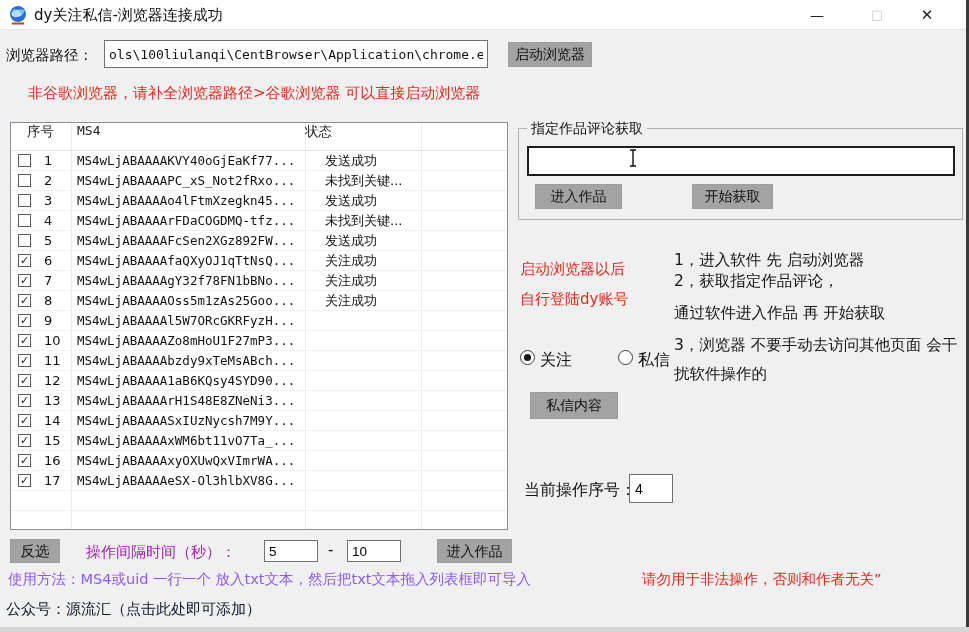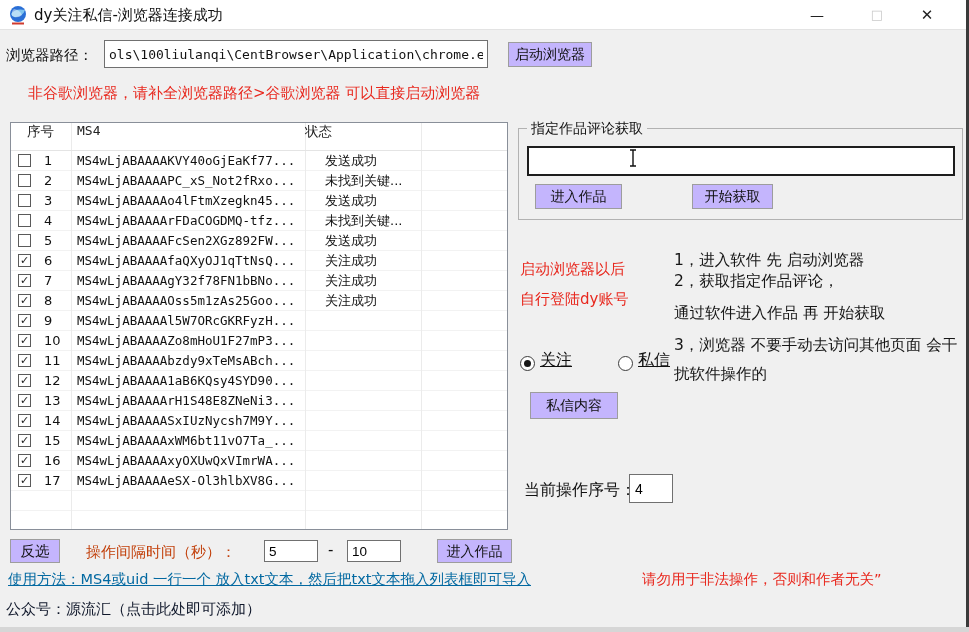--- a/index.html
+++ b/index.html
@@ -14,21 +14,21 @@
   .title-text { position:absolute; left:34px; top:6px; font-size:15px; color:#101010; white-space:nowrap; }
   .win-btn { position:absolute; top:0; height:30px; width:46px; text-align:center; line-height:30px; font-size:14px; color:#222; cursor:default; }
   .win-btn.min { left:794px; }
   .win-btn.max { left:854px; color:#c9c9c9; font-size:13px; }
   .win-btn.close { left:904px; font-size:15px; }
 
   
   .path-label { position:absolute; left:6px; top:46px; font-size:14.5px; color:#111; }
   .path-input { position:absolute; left:104px; top:40px; width:384px; height:28px; border:1px solid #707070; background:#fff;
                 font-family:"DejaVu Sans Mono", monospace; font-size:13px; padding:0 4px; text-align:right; color:#111; }
-  .btn { background:#c4b5fd; border:1px solid #9d9d9d; font-size:14px; color:#111; text-align:center; cursor:default;
+  .btn { background:#a3a3a3; border:1px solid #9d9d9d; font-size:14px; color:#111; text-align:center; cursor:default;
          font-family:"DejaVu Sans", sans-serif; }
   .launch-btn { position:absolute; left:508px; top:42px; width:84px; height:25px; line-height:23px; }
   .warning-top { position:absolute; left:28px; top:84px; font-size:15px; color:#e8281e; white-space:nowrap; }
 
   
   .listview { position:absolute; left:10px; top:122px; width:498px; height:408px; background:#fff; border:1px solid #898f99; overflow:hidden; }
   .lv-col-line { position:absolute; top:0; bottom:0; width:1px; background:#ebebeb; }
   .lv-header { display:flex; height:28px; align-items:flex-start; border-bottom:1px solid #e4e4e4; font-size:13.5px; color:#222; position:relative; }
   .hc1 { width:60px; padding-left:16px; }
   .hc2 { width:234px; padding-left:6px; font-family:"DejaVu Sans Mono", monospace; font-size:13px; }
@@ -50,41 +50,41 @@
   .ibeam { position:absolute; left:628px; top:149px; width:10px; height:18px; }
   .enter-btn { position:absolute; left:535px; top:184px; width:87px; height:25px; line-height:23px; }
   .fetch-btn { position:absolute; left:692px; top:184px; width:81px; height:25px; line-height:23px; }
 
   .red-note { position:absolute; left:520px; font-size:15px; color:#e8281e; white-space:nowrap; }
   .red-note.l1 { top:260px; }
   .red-note.l2 { top:290px; }
 
   .instr { position:absolute; left:674px; font-size:15.5px; color:#161616; white-space:nowrap; }
 
-  .radio-row { position:absolute; left:520px; top:350px; display:flex; align-items:flex-end; font-size:16px; color:#111;text-decoration:underline; }
+  .radio-row { position:absolute; left:520px; top:350px; display:flex; align-items:flex-start; font-size:16px; color:#111; }
   .radio { width:15px; height:15px; border:1px solid #3c3c3c; border-radius:50%; background:#fff; display:inline-flex;
            align-items:center; justify-content:center; }
   .radio .dot { width:7px; height:7px; border-radius:50%; background:#181818; }
   .radio-label { margin-left:5px; }
   .radio-gap { width:46px; }
   .dm-btn { position:absolute; left:530px; top:392px; width:88px; height:27px; line-height:25px; }
 
   .curop-label { position:absolute; left:524px; top:480px; font-size:16px; color:#111; }
   .curop-input { position:absolute; left:629px; top:474px; width:44px; height:29px; border:1px solid #707070; background:#fff;
                  font-size:14px; padding:0 5px; }
 
   
   .invert-btn { position:absolute; left:10px; top:539px; width:50px; height:24px; line-height:22px; font-size:14.5px; }
-  .interval-label { position:absolute; left:86px; top:543px; font-size:15px; color:#c2410c; white-space:nowrap; }
+  .interval-label { position:absolute; left:86px; top:543px; font-size:15px; color:#a21caf; white-space:nowrap; }
   .iv-input { position:absolute; top:540px; width:54px; height:22px; border:1px solid #707070; background:#fff; font-size:13.5px; padding:0 4px; }
   .iv-from { left:264px; }
   .iv-dash { position:absolute; left:328px; top:541px; font-size:15px; color:#111; }
   .iv-to { left:347px; }
   .stop-btn { position:absolute; left:437px; top:539px; width:75px; height:24px; line-height:22px; }
-  .usage-text { position:absolute; left:8px; top:570px; font-size:14.5px; color:#0369a1; white-space:nowrap;text-decoration:underline; }
+  .usage-text { position:absolute; left:8px; top:570px; font-size:14.5px; color:#8b5cf6; white-space:nowrap; }
   .warning-bottom { position:absolute; left:642px; top:570px; font-size:14.5px; color:#e8281e; white-space:nowrap; }
   .wechat-link { position:absolute; left:6px; top:600px; font-size:15px; color:#0f172a; white-space:nowrap; cursor:pointer; }
 
   .edge-right { position:absolute; right:0; top:0; width:3px; height:632px; background:#3a3a3a; }
   .edge-bottom { position:absolute; left:0; bottom:0; width:969px; height:5px; background:#d6d6d6; }
 </style>
 </head>
 <body>
 
 <div class="window">

